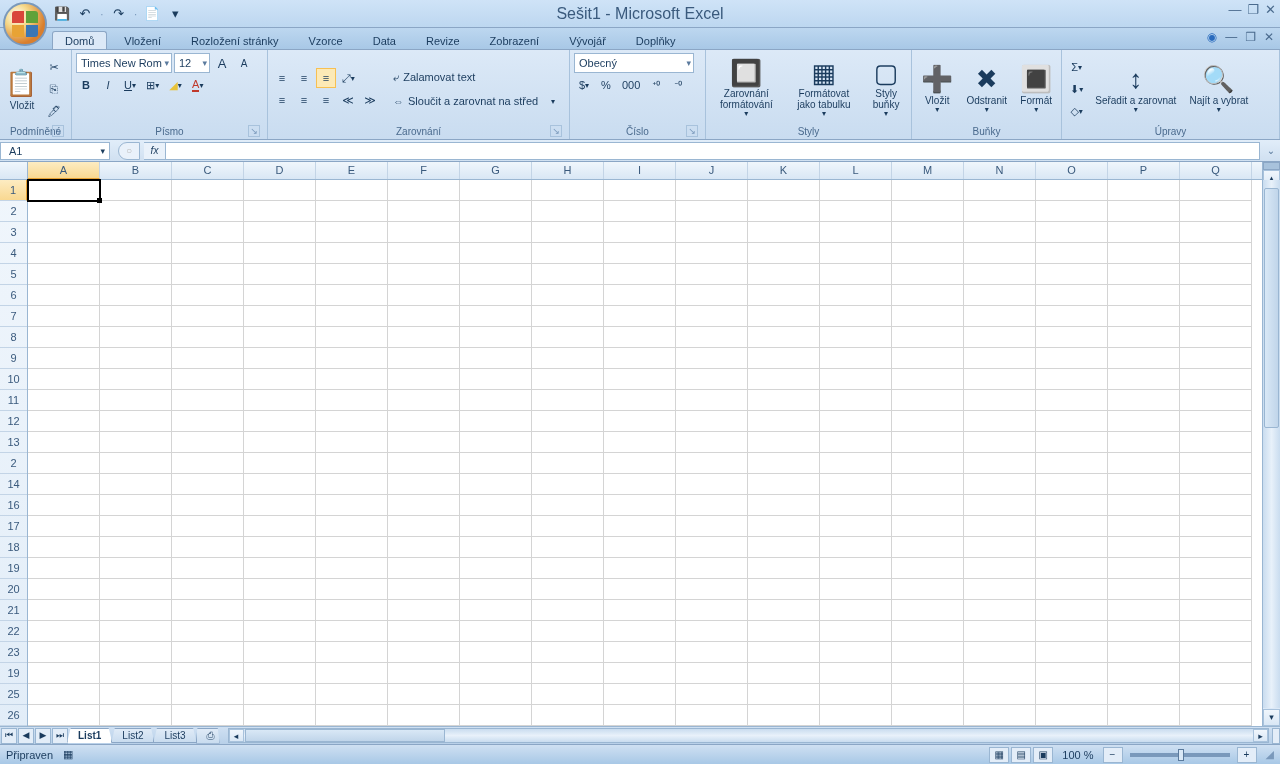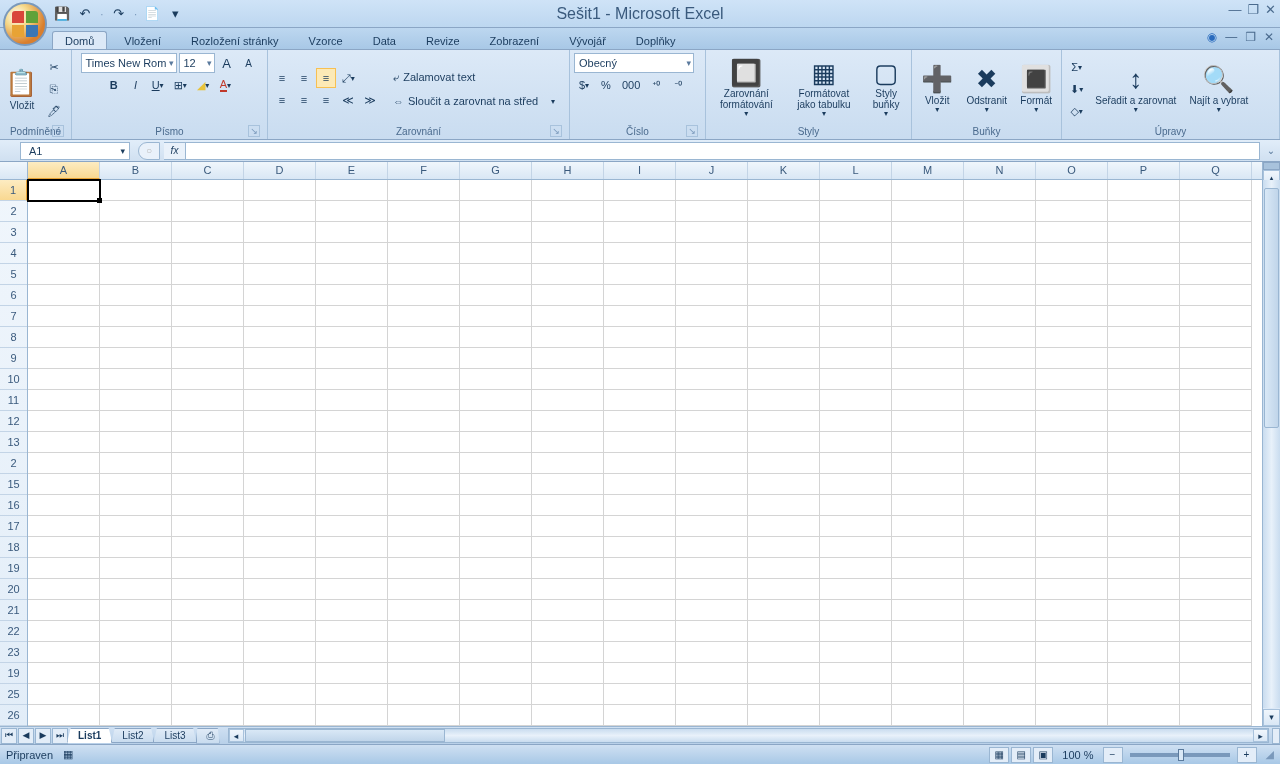--- a/index.html
+++ b/index.html
@@ -29,21 +29,21 @@
 .group-launcher { position:absolute; right:3px; bottom:2px; font-size:9px; color:#7a99bb; border:1px solid #a8c2dc; width:12px; height:12px; line-height:10px; text-align:center;}
 .rbtn { min-width:22px; height:22px; border:1px solid transparent; display:inline-flex; align-items:center; justify-content:center; padding:0 3px;}
 .rbtn.small{height:20px;min-width:20px;}
 .big-btn { display:flex; flex-direction:column; align-items:center; justify-content:center; width:auto; padding:2px 4px; height:66px; border:1px solid transparent; text-align:center; font-size:10px; line-height:1.1;}
 .big-ico{font-size:26px; height:32px; display:flex; align-items:center;}
 .combo { height:20px; border:1px solid #9ab6d2; background:#fff; display:flex; align-items:center; padding:0 2px 0 4px; font-size:11px;}
 .combo .arrow{margin-left:auto;font-size:9px;color:#5a7a9d;}
 .col2{display:flex;flex-direction:column;gap:2px;}
 .row{display:flex;gap:2px;align-items:center;}
 .name-fbar{height:22px;background:linear-gradient(#e1edf9,#d0e0f1);border-bottom:1px solid #8ba6c5;display:flex;align-items:center;}
-.namebox{width:110px;height:18px;border:1px solid #9ab6d2;background:#fff;margin-left:20px;display:flex;align-items:center;padding:0 4px 0 8px;font-size:11px;}
+.namebox{width:110px;height:18px;border:1px solid #9ab6d2;background:#fff;margin-left:0;display:flex;align-items:center;padding:0 4px 0 8px;font-size:11px;}
 .namebox .arrow{margin-left:auto;font-size:9px;}
 .fx-area{display:flex;align-items:center;height:18px;margin-left:4px;}
 .fx-btn{width:22px;height:18px;border:1px solid #9ab6d2;background:#e9f1fa;display:flex;align-items:center;justify-content:center;font-size:10px;font-style:italic;margin-left:4px;border-left:none;}
 .fx-btn-cancel{border-left:1px solid #9ab6d2; color:#999;}
 .formula-input{flex:1;height:18px;border:1px solid #9ab6d2;border-left:none;background:#fff;margin-right:4px;}
 .down-chev{width:14px;margin-right:2px;text-align:center;font-size:10px;color:#5a7a9d;}
 .sheet-area{position:relative;height:564px;overflow:hidden;display:flex;}
 .corner{width:28px;height:18px;background:linear-gradient(#f0f6fc,#d9e7f5);border-right:1px solid #9ab6d2;border-bottom:1px solid #9ab6d2;position:absolute;left:0;top:0;}
 .col-headers{height:18px;display:flex;position:absolute;left:28px;top:0;right:18px;background:linear-gradient(#f0f6fc,#d9e7f5);border-bottom:1px solid #9ab6d2;}
 .ch{width:72px;border-right:1px solid #c3d4e6;text-align:center;font-size:11px;line-height:17px;color:#3a5a7d;}
@@ -151,21 +151,21 @@
           </div>
         <div class="rbtn small">
             <span>🖊</span>
           </div>
       </div>
     </div>
     <div class="group-label"><span>Podmíněné</span><span class="group-launcher">↘</span></div>
   </div>
 
   <div class="group" style="width:196px;">
-    <div class="group-body col2" style="align-items:center;">
+    <div class="group-body col2" style="align-items:flex-start;">
       <div class="row">
         <div class="combo" style="width:96px;">
             <span>Times New Rom</span>
             <span class="arrow">▾</span>
           </div>
         <div class="combo" style="width:36px;">
             <span>12</span>
             <span class="arrow">▾</span>
           </div>
         <div class="rbtn small">
@@ -399,21 +399,21 @@
       <div class="rh">5</div>
       <div class="rh">6</div>
       <div class="rh">7</div>
       <div class="rh">8</div>
       <div class="rh">9</div>
       <div class="rh">10</div>
       <div class="rh">11</div>
       <div class="rh">12</div>
       <div class="rh">13</div>
       <div class="rh">2</div>
-      <div class="rh">15</div>
+      <div class="rh">14</div>
       <div class="rh">16</div>
       <div class="rh">17</div>
       <div class="rh">18</div>
       <div class="rh">19</div>
       <div class="rh">20</div>
       <div class="rh">21</div>
       <div class="rh">22</div>
       <div class="rh">23</div>
       <div class="rh">19</div>
       <div class="rh">25</div>

